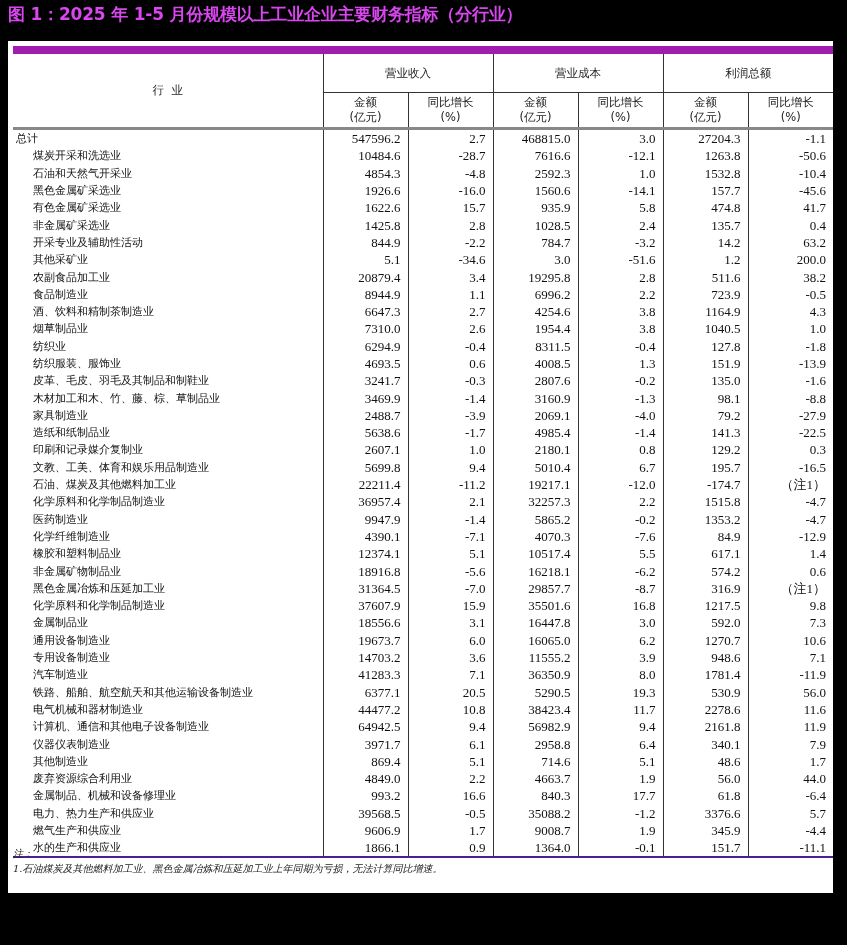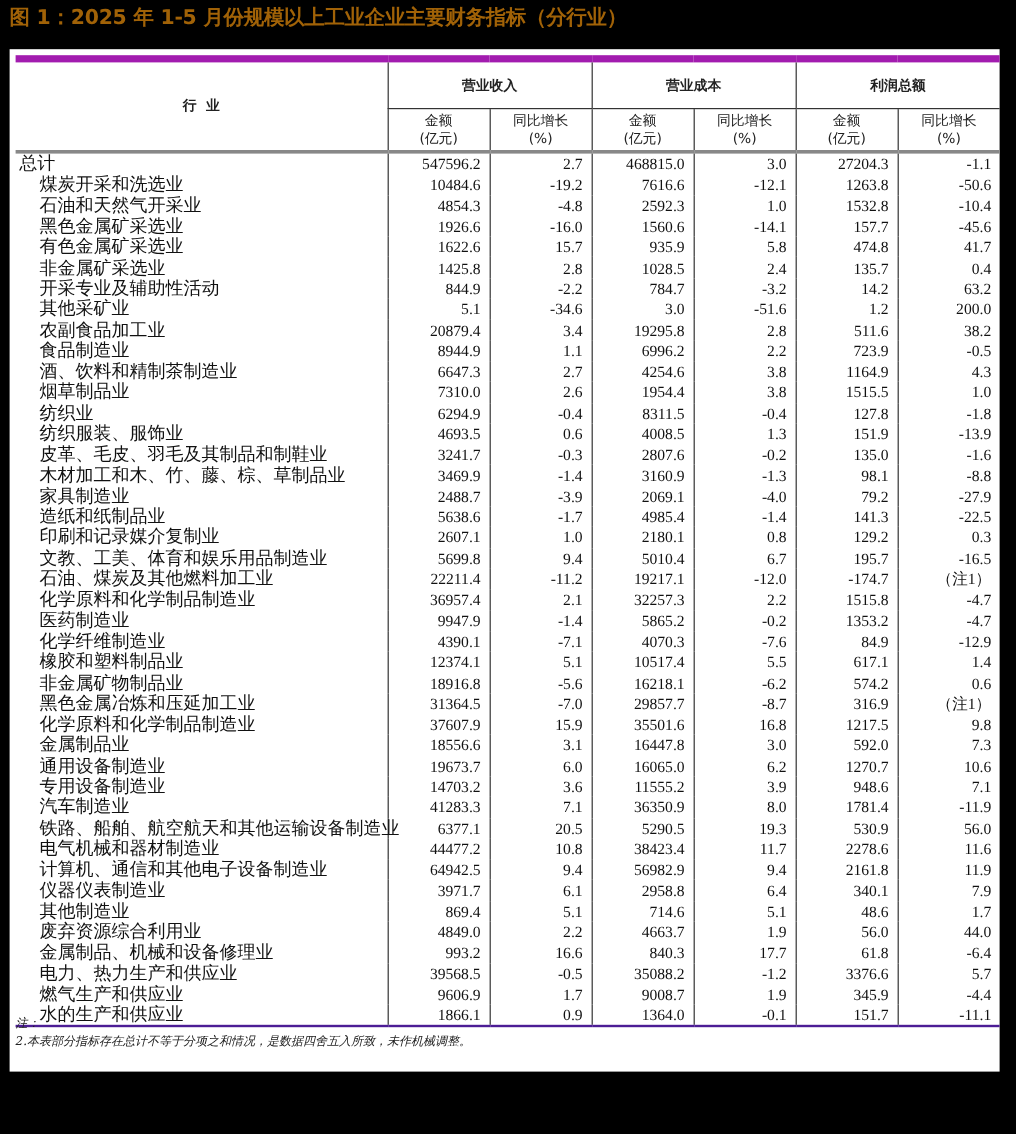--- a/index.html
+++ b/index.html
@@ -2,53 +2,53 @@
 <html><head>
   <meta charset="utf-8">
   <style>
     html, body { margin: 0; padding: 0; }
     body {
       width: 847px; height: 945px; background: #000000; position: relative; overflow: hidden;
       font-family: "DejaVu Sans", "Liberation Sans", sans-serif;
     }
     .title {
       position: absolute; left: 8px; top: 3px;
-      color: #a16207; font-weight: bold; font-size: 17px; letter-spacing: -0.2px;
+      color: #d946ef; font-weight: bold; font-size: 17px; letter-spacing: -0.2px;
       white-space: nowrap;
     }
     .card {
       position: absolute; left: 8px; top: 41px; width: 825px; height: 852px;
       background: #ffffff;
     }
     table.data {
       position: absolute; left: 5px; top: 5px; width: 816px;
       border-collapse: collapse; table-layout: fixed;
       font-size: 11.5px; color: #111;
     }
     table.data col.c0 { width: 310px; }
     table.data col.cn { width: 85px; }
     table.data thead tr.r1 th { height: 38px; }
     table.data thead tr.r2 th { height: 34px; margin-top: 22px; }
     table.data thead th {
       font-weight: normal; font-size: 11.5px; color: #222; text-align: center; line-height: 15px;
       border-left: 1px solid #333; padding: 0;
     }
-    table.data thead tr.r1 th { border-top: 6px solid #a21caf; font-weight: bold; }
+    table.data thead tr.r1 th { border-top: 8px solid #a21caf; }
     table.data thead tr.r1 th.grp { border-bottom: 1px solid #333; }
     table.data thead tr.r1 th.ind { border-left: none; }
     table.data thead tr.r2 th { border-bottom: 3px solid #888; }
     table.data thead tr.r1 th.ind { border-bottom: 3px solid #888; }
     table.data tbody td {
       height: 17.3px; padding: 0 7px 0 0; line-height: 17px;
       text-align: right; border-left: 1px solid #333; white-space: nowrap;
       font-family: "Liberation Serif", "DejaVu Serif", serif; font-size: 13px;
     }
     table.data tbody td.name {
       text-align: left; border-left: none; padding-left: 20px;
-      font-family: "DejaVu Sans", sans-serif; font-size: 15px;
+      font-family: "DejaVu Sans", sans-serif; font-size: 11px;
     }
     table.data tbody tr.total td.name { padding-left: 3px; }
     table.data tbody tr:last-child td { border-bottom: 2px solid #4c1d95; }
     .notes {
       position: absolute; left: 5px; top: 806px; width: 816px;
       font-family: "DejaVu Serif", "Liberation Serif", serif; font-size: 10px; color: #222;
       line-height: 14.5px; font-style: italic;
     }
   </style>
 </head>
@@ -107,21 +107,21 @@
           <td>547596.2</td>
           <td>2.7</td>
           <td>468815.0</td>
           <td>3.0</td>
           <td>27204.3</td>
           <td>-1.1</td>
         </tr>
         <tr>
           <td class="name">煤炭开采和洗选业</td>
           <td>10484.6</td>
-          <td>-19.2</td>
+          <td>-28.7</td>
           <td>7616.6</td>
           <td>-12.1</td>
           <td>1263.8</td>
           <td>-50.6</td>
         </tr>
         <tr>
           <td class="name">石油和天然气开采业</td>
           <td>4854.3</td>
           <td>-4.8</td>
           <td>2592.3</td>
@@ -200,21 +200,21 @@
           <td>3.8</td>
           <td>1164.9</td>
           <td>4.3</td>
         </tr>
         <tr>
           <td class="name">烟草制品业</td>
           <td>7310.0</td>
           <td>2.6</td>
           <td>1954.4</td>
           <td>3.8</td>
-          <td>1515.5</td>
+          <td>1040.5</td>
           <td>1.0</td>
         </tr>
         <tr>
           <td class="name">纺织业</td>
           <td>6294.9</td>
           <td>-0.4</td>
           <td>8311.5</td>
           <td>-0.4</td>
           <td>127.8</td>
           <td>-1.8</td>
@@ -478,15 +478,15 @@
           <td>1364.0</td>
           <td>-0.1</td>
           <td>151.7</td>
           <td>-11.1</td>
         </tr>
       </tbody>
   </table>
 
   <div class="notes">
     <div>注：</div>
-    <div>2.本表部分指标存在总计不等于分项之和情况，是数据四舍五入所致，未作机械调整。</div>
+    <div>1.石油煤炭及其他燃料加工业、黑色金属冶炼和压延加工业上年同期为亏损，无法计算同比增速。</div>
   </div>
 </div>
 
 </body></html>

